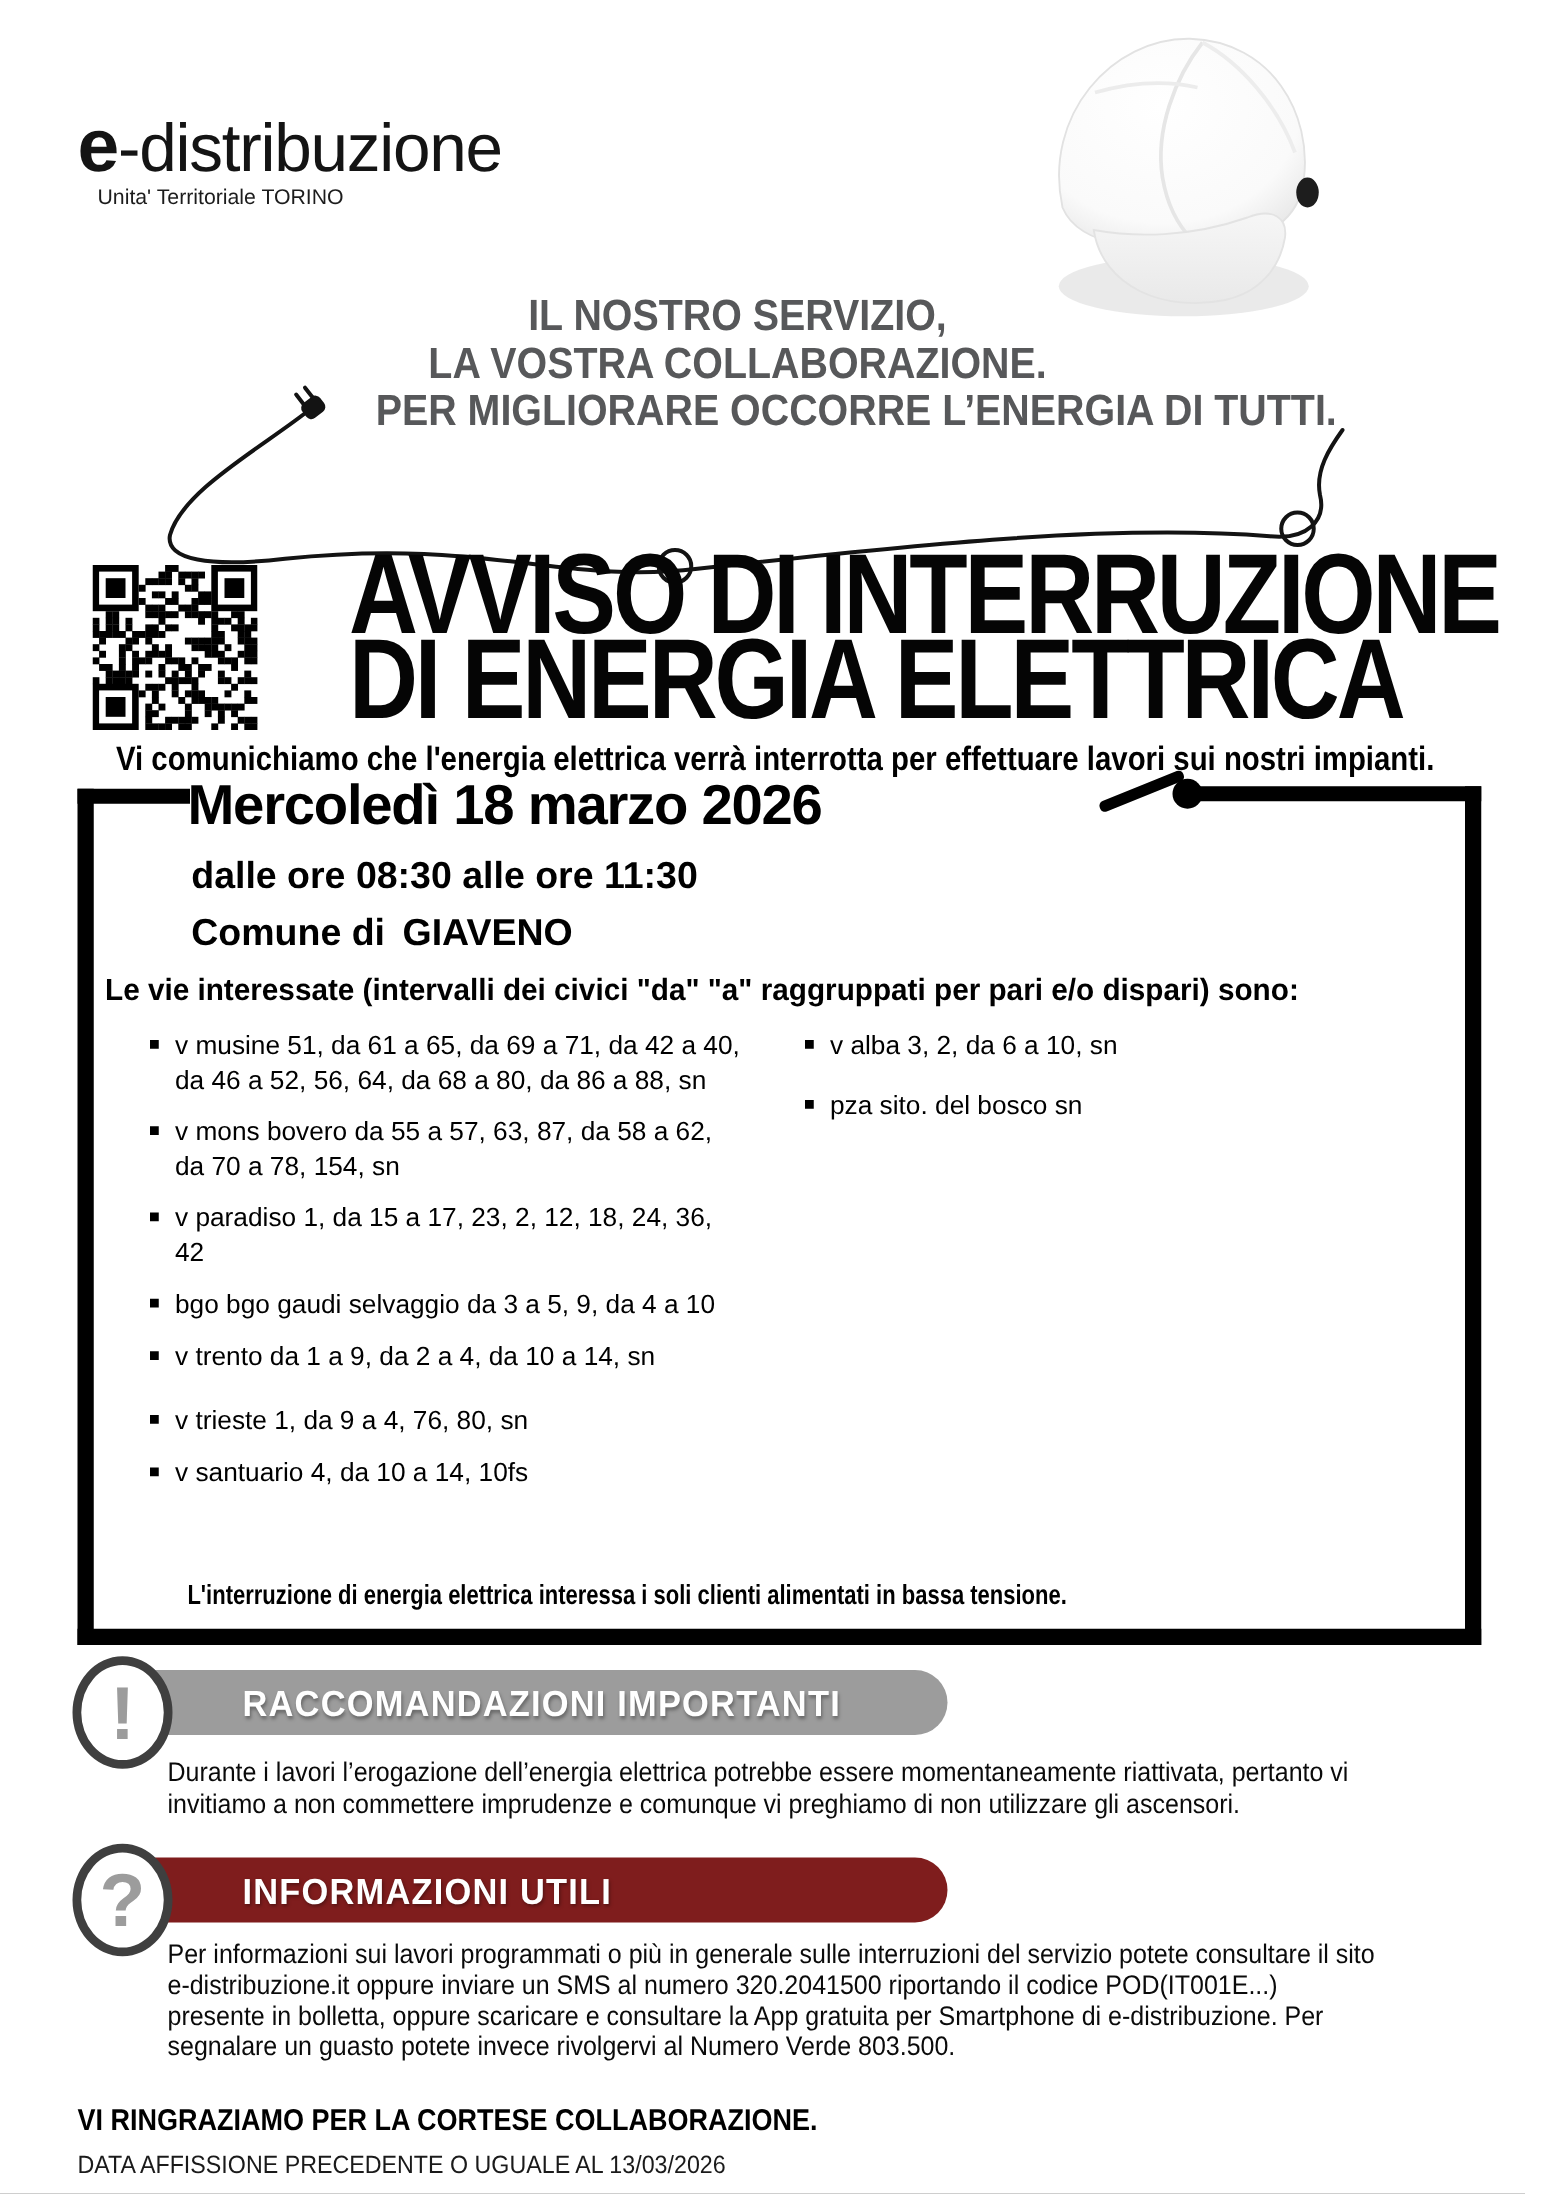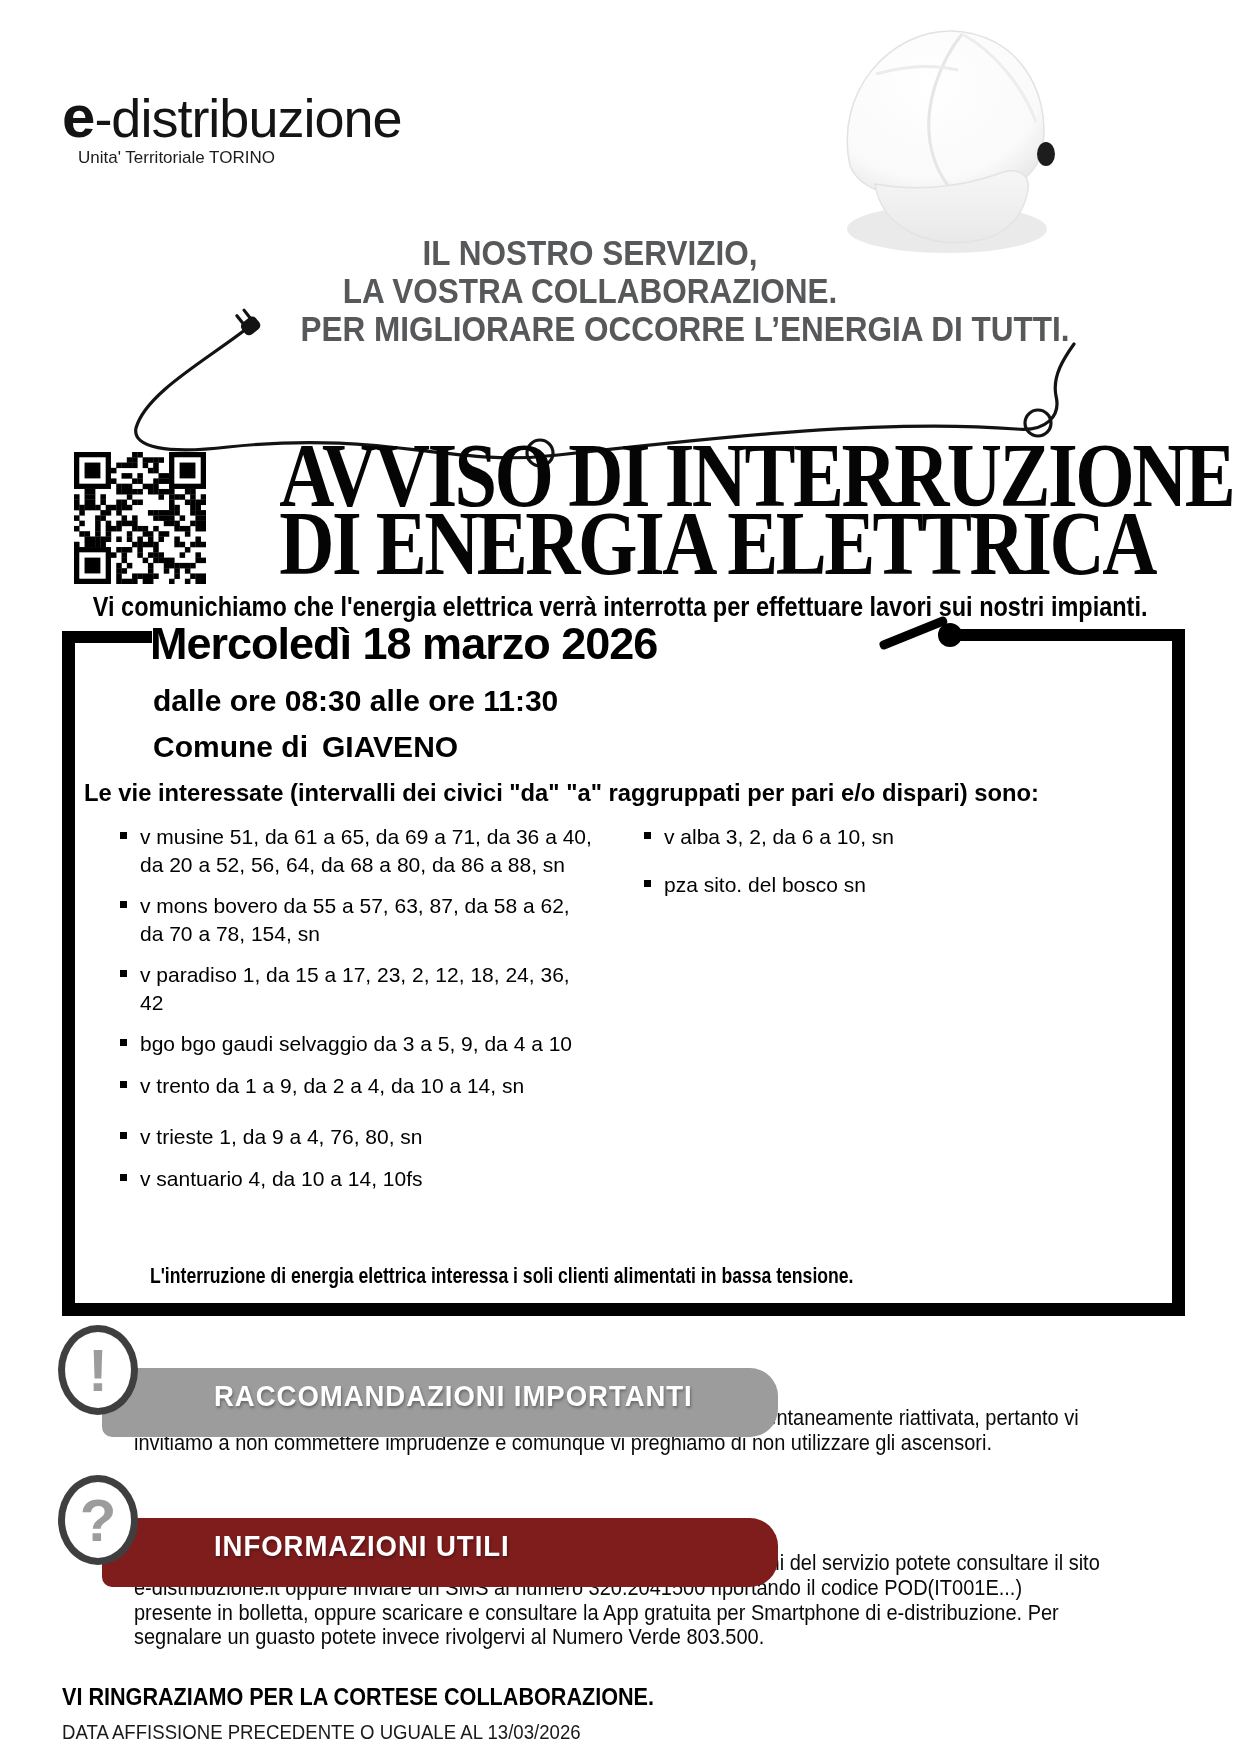--- a/index.html
+++ b/index.html
@@ -19,21 +19,21 @@
   .slogan { position:absolute; left:40px; top:234px; width:1100px; text-align:center;
             font-weight:bold; color:#57585a; font-size:35px; line-height:38px; }
   .slogan .sline { white-space:nowrap; transform:scaleX(.9); transform-origin:center; }
   .slogan .sline3 { margin-left:190px; }
   
   .cord { position:absolute; left:88px; top:296px; }
   
   .qr { position:absolute; left:74px; top:452px; width:132px; height:132px; }
   
   .big-title { position:absolute; left:200px; top:442px; width:990px; text-align:left;
-               font-weight:bold; color:#050505;font-family:Liberation Serif, serif; }
+               font-weight:bold; color:#050505; }
   .big-title .tline { white-space:nowrap; font-size:91px; line-height:68px; letter-spacing:-3px;
                       transform:scaleX(.84); transform-origin:center; }
   
   .intro { position:absolute; left:0; top:592px; width:1240px; text-align:center;
            font-weight:bold; font-size:27px; }
   .intro span { display:inline-block; white-space:nowrap; transform:scaleX(.87); transform-origin:center; }
   
   .frame-part { position:absolute; background:#000; }
   .f-left   { left:62px;  top:631px;  width:13px;  height:685px; }
   .f-stub   { left:62px;  top:631px;  width:90px;  height:12px; }
@@ -56,22 +56,22 @@
   .col-right { left:642px; width:430px; }
   .street-item { margin-bottom:14px; position:relative; padding-left:22px; }
   .col-left .street-item:nth-of-type(6) { margin-top:24px; }
   .col-right .street-item { margin-bottom:20px; }
   .street-item .sq { position:absolute; left:2px; top:9px; width:7px; height:7px; background:#000; }
   
   .lv-note { position:absolute; left:62px; top:1263px; width:1123px; text-align:left;
              font-weight:bold; font-size:22px; }
   .lv-note span { display:inline-block; white-space:nowrap; transform:scaleX(.8); transform-origin:center; }
   
-  .banner { position:absolute; left:102px; height:69px; width:676px; border-radius:10px 28px 28px 10px;
-            z-index:1;margin-top:32px; }
+  .banner { position:absolute; left:82px; height:52px; width:676px; border-radius:10px 28px 28px 10px;
+            z-index:1; }
   .banner .banner-label { position:absolute; left:112px; top:0; line-height:57px; color:#fff;
             font-weight:bold; font-size:29px; letter-spacing:1px; white-space:nowrap;
             text-shadow:1px 2px 3px rgba(0,0,0,.35); transform:scaleX(.95); transform-origin:left; }
   .sec-icon { position:absolute; left:58px; width:80px; height:90px; background:#fff;
               border:7px solid #3f3f3f; border-radius:50%; z-index:2;
               display:flex; align-items:center; justify-content:center;
               font-weight:bold; font-size:60px; color:#9c9c9c; }
   .banner-racc { top:1336px; }
   .icon-racc   { top:1325px; }
   .banner-info { top:1486px; }
@@ -407,21 +407,21 @@
   <div class="ev-com">
     <span>Comune di</span><span class="gap"></span><span>GIAVENO</span>
   </div>
 
   <div class="streets-heading">Le vie interessate (intervalli dei civici "da" "a" raggruppati per pari e/o dispari) sono:</div>
 
   <ul class="street-col col-left">
 
       <li class="street-item">
         <span class="sq"></span>
-        <span class="street-text">v  musine 51, da 61 a 65, da 69 a 71, da 36 a 40, da 20 a 52, 56, 64, da 68 a 80, da 86 a 88, sn</span>
+        <span class="street-text">v  musine 51, da 61 a 65, da 69 a 71, da 42 a 40, da 46 a 52, 56, 64, da 68 a 80, da 86 a 88, sn</span>
       </li>
 
       <li class="street-item">
         <span class="sq"></span>
         <span class="street-text">v  mons bovero da 55 a 57, 63, 87, da 58 a 62, da 70 a 78, 154, sn</span>
       </li>
 
       <li class="street-item">
         <span class="sq"></span>
         <span class="street-text">v  paradiso 1, da 15 a 17, 23, 2, 12, 18, 24, 36, 42</span>

